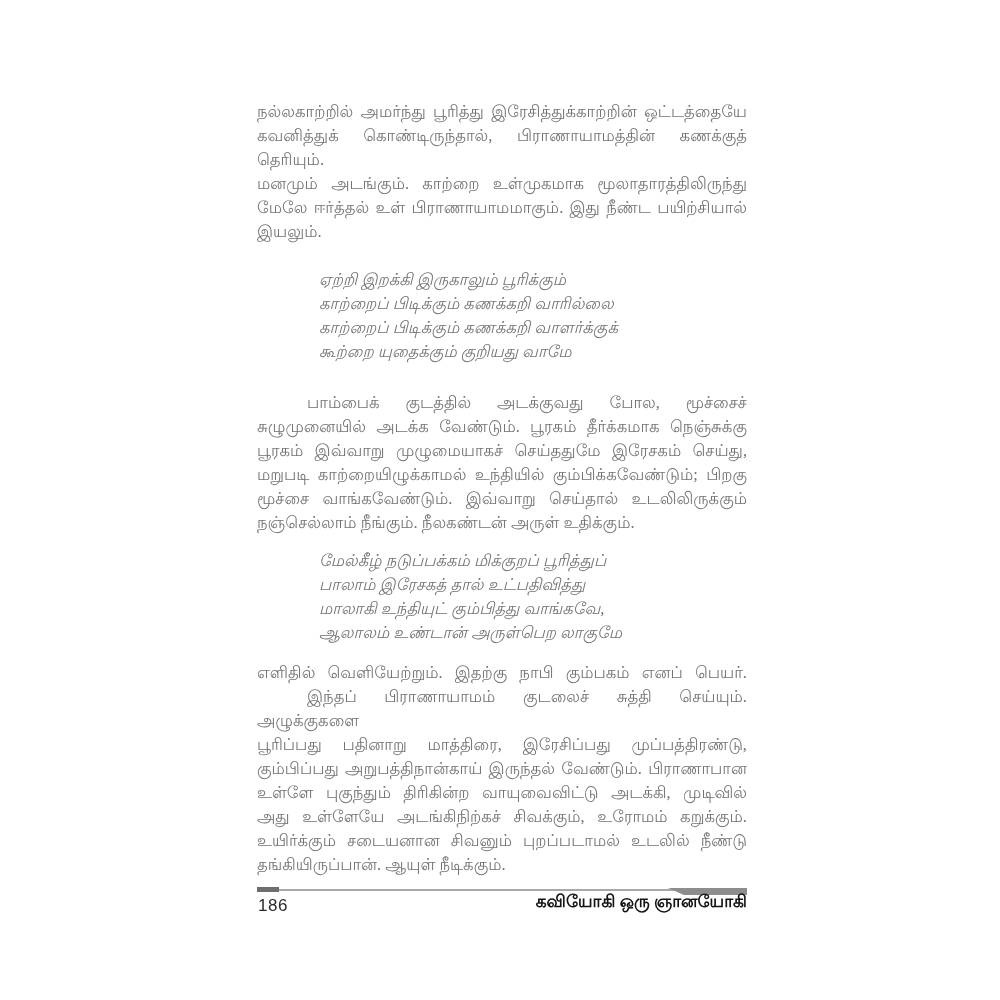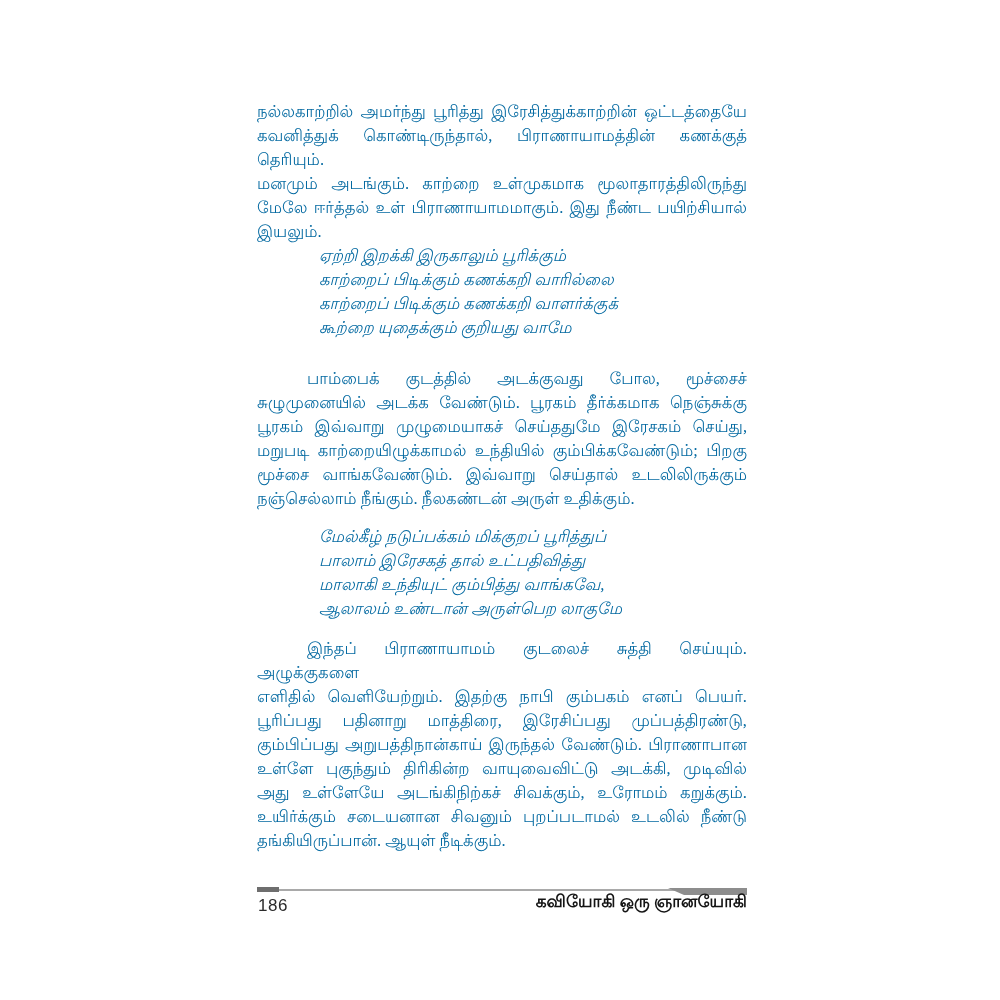--- a/index.html
+++ b/index.html
@@ -10,38 +10,38 @@
   }
   .page {
     position:relative;
     width:1000px; height:1000px;
     background:#ffffff;
     overflow:hidden;
   }
   .content {
     position:absolute;
     left:257px; top:100px; width:490px;
-    color:#0369a1;
+    color:#737373;
     font-size:16.5px;
     line-height:24px;
   }
   .block-para .line {
     text-align:justify;
     text-align-last:justify;
   }
   .block-para .line.last {
     text-align-last:left;
   }
   .line.first-indent { text-indent:50px; }
   .block-verse {
     margin-left:62px;
     font-style:italic;
   }
   .block-verse .line { text-align:left; }
-  .m-verse1 { }
+  .m-verse1 { margin-top:24px; }
   .m-para2  { margin-top:27px; }
   .m-verse2 { margin-top:14px; }
   .m-para3  { margin-top:16px; }
 
   
   .footer-rule {
     position:absolute;
     left:257px; top:886px;
     width:490px; height:10px;
   }
@@ -110,22 +110,22 @@
     </div>
 
     <div class="block-verse m-verse2">
       <div class="line">மேல்கீழ் நடுப்பக்கம் மிக்குறப் பூரித்துப்</div>
       <div class="line">பாலாம் இரேசகத் தால் உட்பதிவித்து</div>
       <div class="line">மாலாகி உந்தியுட் கும்பித்து வாங்கவே,</div>
       <div class="line">ஆலாலம் உண்டான் அருள்பெற லாகுமே</div>
     </div>
 
     <div class="block-para m-para3">
+      <div class="line">எளிதில் வெளியேற்றும். இதற்கு நாபி கும்பகம் எனப் பெயர்.</div>
       <div class="line first-indent">இந்தப் பிராணாயாமம் குடலைச் சுத்தி செய்யும். அழுக்குகளை</div>
-      <div class="line">எளிதில் வெளியேற்றும். இதற்கு நாபி கும்பகம் எனப் பெயர்.</div>
       <div class="line">பூரிப்பது பதினாறு மாத்திரை, இரேசிப்பது முப்பத்திரண்டு,</div>
       <div class="line">கும்பிப்பது அறுபத்திநான்காய் இருந்தல் வேண்டும். பிராணாபான</div>
       <div class="line">உள்ளே புகுந்தும் திரிகின்ற வாயுவைவிட்டு அடக்கி, முடிவில்</div>
       <div class="line">அது உள்ளேயே அடங்கிநிற்கச் சிவக்கும், உரோமம் கறுக்கும்.</div>
       <div class="line">உயிர்க்கும் சடையனான சிவனும் புறப்படாமல் உடலில் நீண்டு</div>
       <div class="line last">தங்கியிருப்பான். ஆயுள் நீடிக்கும்.</div>
     </div>
 
   </div>
 

